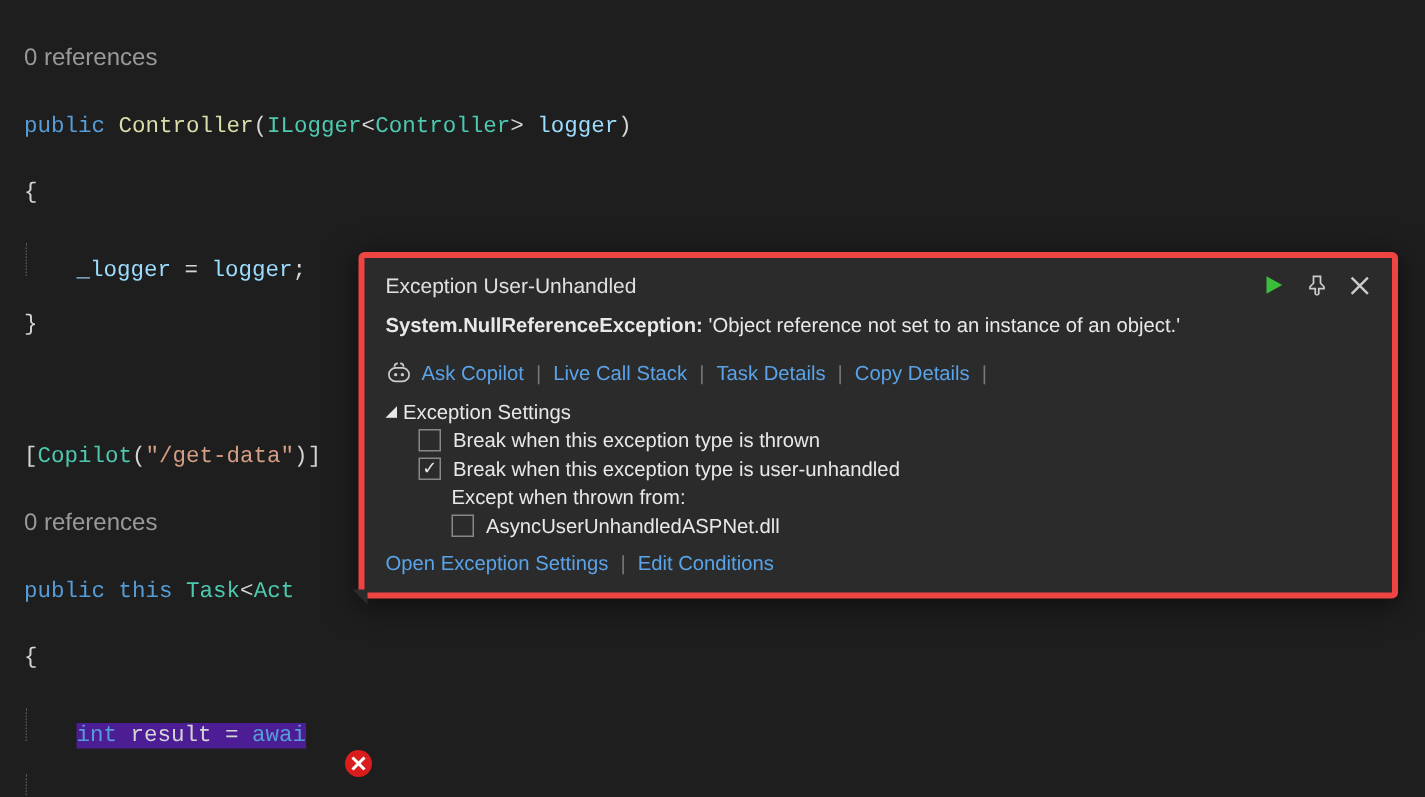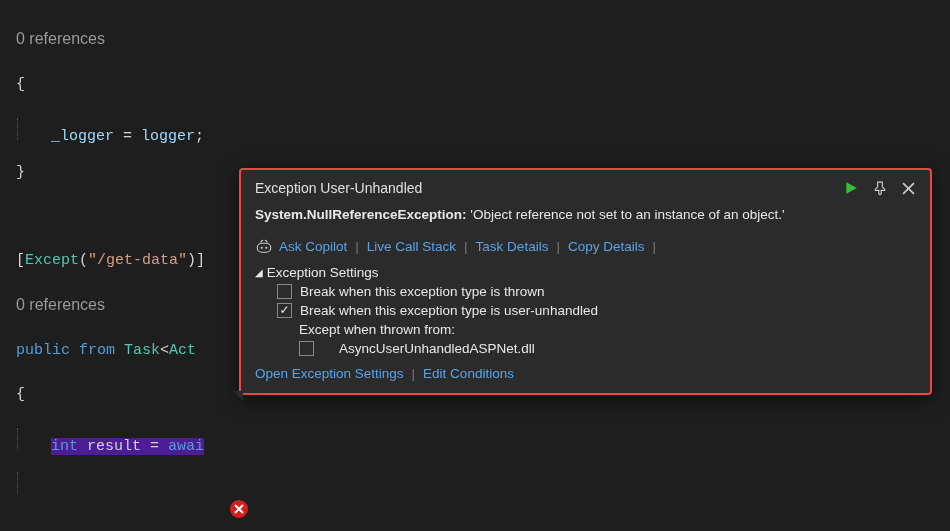--- a/index.html
+++ b/index.html
@@ -47,21 +47,21 @@
     justify-content: center;
   }
   .err-marker svg { width: 10px; height: 10px; }
 
   .popup {
     position: absolute;
     left: 239px;
     top: 168px;
     width: 693px;
     background: #2b2b2b;
-    border: 2px solid #ef4444;
+    border: 4px solid #ef4444;
     box-shadow: 0 4px 20px rgba(0,0,0,0.6);
     border-radius: 4px;
     font-family: "Segoe UI", sans-serif;
     font-size: 13.5px;
     color: #e8e8e8;
     padding: 10px 14px 12px 14px;
   }
   .popup .titlebar {
     display: flex;
     align-items: center;
@@ -80,45 +80,46 @@
   .settings-hdr { display: flex; align-items: center; gap: 4px; margin-bottom: 4px; cursor: pointer; }
   .settings-hdr .tri { font-size: 10px; }
   .check-row { display: flex; align-items: center; gap: 8px; margin-left: 22px; margin-top: 4px; }
   .checkbox {
     width: 15px; height: 15px; border: 1px solid #888; background: #2b2b2b;
     display: inline-flex; align-items: center; justify-content: center;
     cursor: pointer; flex-shrink: 0;
     font-size: 12px; line-height: 1;
   }
   .except-label { margin-left: 44px; margin-top: 4px; }
-  .except-dll { display: flex; align-items: center; gap: 25px; margin-left: 44px; margin-top: 4px; }
+  .except-dll { display: flex; align-items: center; gap: 8px; margin-left: 44px; margin-top: 4px; }
   .bottom-links { margin-top: 10px; display: flex; align-items: flex-end; }
   .bottom-links .link { color: #5aa3e8; cursor: pointer; }
   .bottom-links .sep { color: #777; margin: 0 8px; }
   .callout-tail {
     position: absolute;
     left: -8px;
     bottom: -8px;
     width: 0; height: 0;
     border-top: 10px solid #2b2b2b;
     border-left: 10px solid transparent;
   }
 </style>
 </head>
 <body>
 
 <div class="code-area">
 <div class="codelens">0 references</div>
+<div class="line"><span class="kw-mod">public</span> <span class="ident">Controller</span><span class="punct">(</span><span class="kw-type">ILogger</span><span class="punct">&lt;</span><span class="kw-type">Controller</span><span class="punct">&gt;</span> <span class="var">logger</span><span class="punct">)</span></div>
 <div class="line"><span class="brace">{</span></div>
 <div class="line"><span class="indent1"></span><span class="var">_logger</span><span class="punct"> = </span><span class="var">logger</span><span class="punct">;</span></div>
 <div class="line"><span class="brace">}</span></div>
 <div class="line"></div>
-<div class="line"><span class="punct">[</span><span class="attr">Except</span><span class="punct">(</span><span class="str">"/get-data"</span><span class="punct">)</span><span class="punct">]</span></div>
+<div class="line"><span class="punct">[</span><span class="attr">Copilot</span><span class="punct">(</span><span class="str">"/get-data"</span><span class="punct">)</span><span class="punct">]</span></div>
 <div class="codelens">0 references</div>
-<div class="line"><span class="kw-mod">public</span> <span class="kw-mod">from</span> <span class="kw-type">Task</span><span class="punct">&lt;</span><span class="kw-type">Act</span></div>
+<div class="line"><span class="kw-mod">public</span> <span class="kw-mod">this</span> <span class="kw-type">Task</span><span class="punct">&lt;</span><span class="kw-type">Act</span></div>
 <div class="line"><span class="brace">{</span></div>
 <div class="line"><span class="indent1"></span><span class="hl-gray"><span class="kw-mod">int</span><span class="punct"> result = </span><span class="kw-mod">awai</span></span></div>
 <div class="line"><span class="indent1"></span></div>
 
 
 
 
 
 
 

